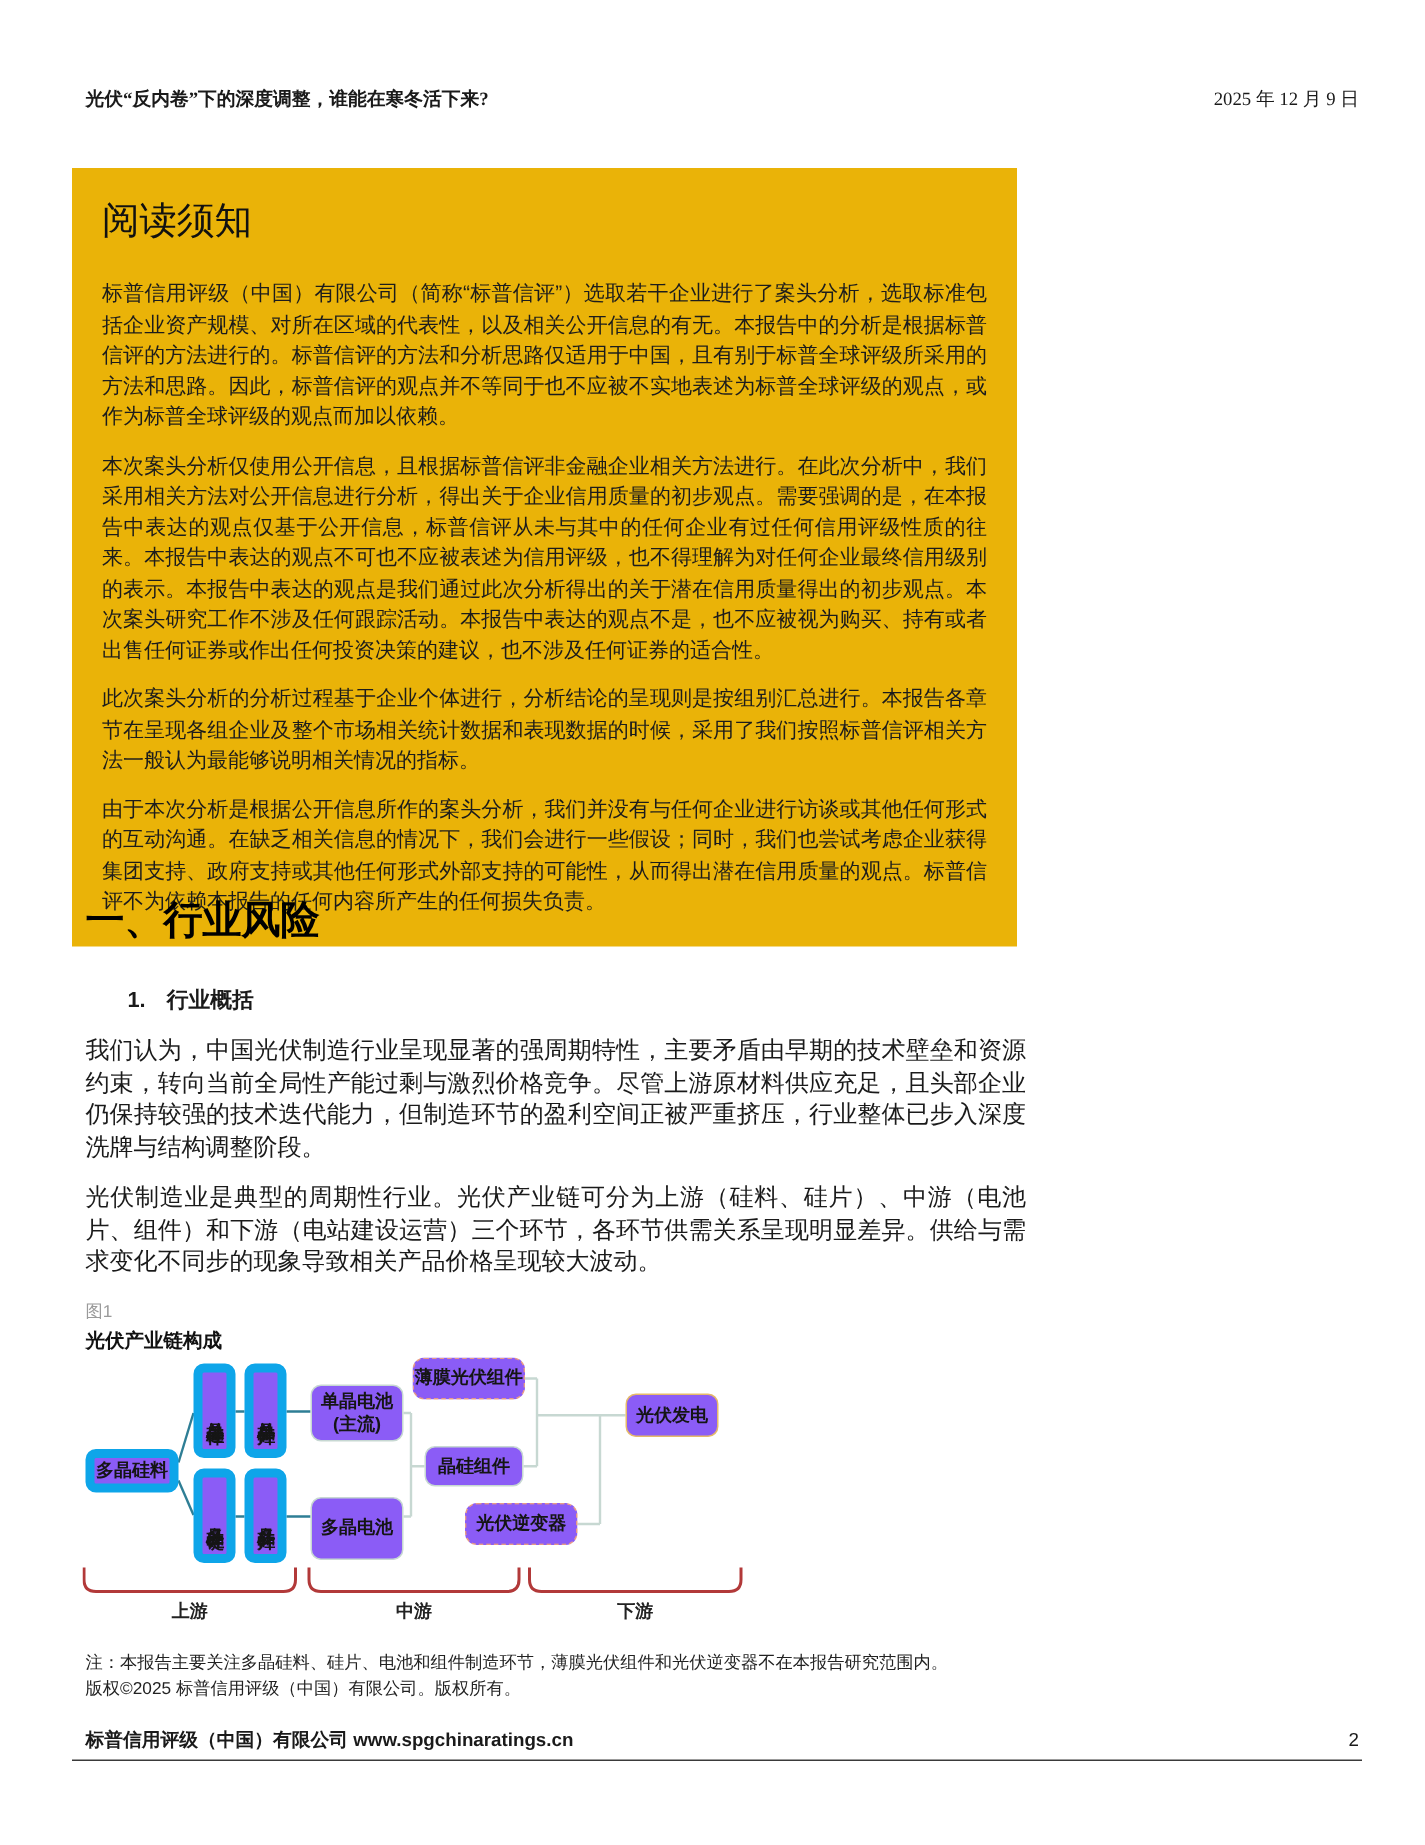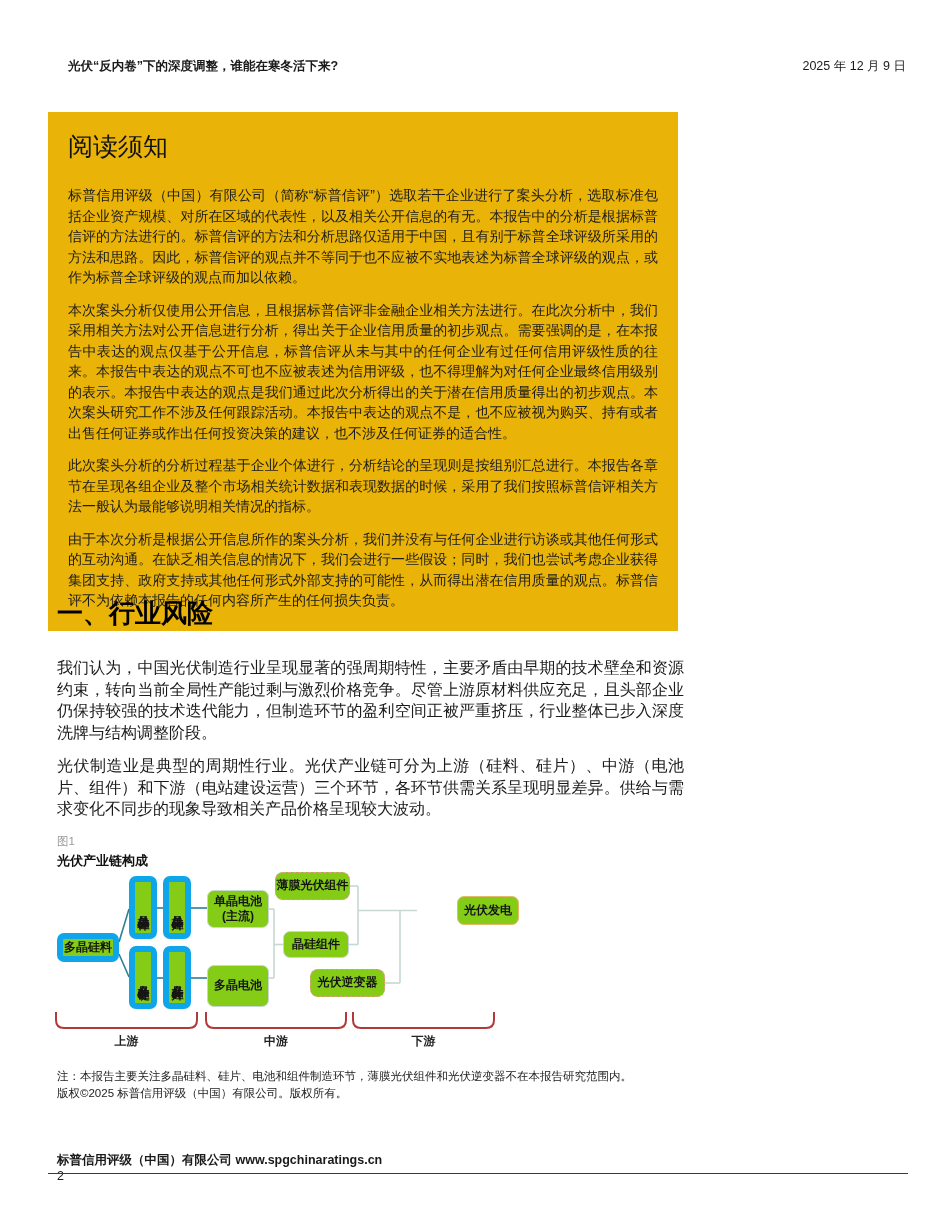--- a/index.html
+++ b/index.html
@@ -1,24 +1,24 @@
 <!DOCTYPE html>
 <html><head>
 <meta charset="utf-8">
 <style>
   * { margin:0; padding:0; box-sizing:border-box; }
   html,body { background:#ffffff; }
   body { font-family:"Liberation Sans","DejaVu Sans",sans-serif; color:#1a1a1a; }
   .page { position:relative; width:950px; height:1230px; background:#fff; overflow:hidden; }
 
   
-  .header { position:absolute; top:58px; left:68px; right:44px; display:flex; justify-content:space-between; align-items:baseline; }
+  .header { position:absolute; top:58px; left:57px; right:44px; display:flex; justify-content:space-between; align-items:baseline;font-family:Liberation Serif, serif; }
   .header-title { font-size:12.5px; font-weight:bold; }
   .header-date { font-size:12.5px; font-weight:normal; }
-  .footer-row { position:absolute; top:1152px; left:57px; right:44px; display:flex; justify-content:space-between; align-items:baseline;flex-direction:column; }
+  .footer-row { position:absolute; top:1152px; left:57px; right:44px; display:flex; justify-content:space-between; align-items:baseline; }
   .footer-company { font-size:12.5px; font-weight:bold; }
   .footer-page { font-size:12.5px; }
   .footer-rule { position:absolute; top:1173px; left:48px; right:42px; border-top:1px solid #3a3a3a; }
 
   
   .notice { position:absolute; top:112px; left:48px; width:630px; background:#eab308; padding:16px 20px 8px 20px; }
   .notice-title { font-size:25px; font-weight:500; color:#111; margin:2px 0 22px 0; }
   .notice p { font-size:14px; line-height:20.5px; text-align:justify; margin:0 0 12px 0; color:#1c1c1c; }
 
   
@@ -28,25 +28,25 @@
   .subsection .num { margin-right:14px; }
   .main p.body { font-size:16px; line-height:21.5px; text-align:justify; margin:0 0 12px 0; }
 
   
   .figure { margin-top:14px; }
   .fig-label { font-size:11.5px; color:#9a9a9a; margin-bottom:3px; }
   .fig-title { font-size:13px; font-weight:bold; color:#111; margin-bottom:0; }
   .diagram { position:relative; width:446px; height:184px; margin-left:-2px; }
   .diagram svg.wires { position:absolute; left:0; top:0; }
   .node { position:absolute; display:flex; flex-direction:column; align-items:center; justify-content:center;
-          background:#84cc16; font-weight:bold; font-size:12px; color:#151515; text-align:center; line-height:1.25; }
+          background:#8b5cf6; font-weight:bold; font-size:12px; color:#151515; text-align:center; line-height:1.25; }
   .teal   { border:6px solid #0ea5e9; border-radius:7px; }
   .light  { border:1.6px solid #c7d8d2; border-radius:7px; }
   .dashed { border:1.6px dashed #e79a86; border-radius:8px; }
-  .amber  { border:1.6px solid #e6b96a; border-radius:7px;margin-left:40px; }
+  .amber  { border:1.6px solid #e6b96a; border-radius:7px; }
   .v { writing-mode:vertical-rl; text-orientation:upright; letter-spacing:1px; }
 
   .n-polysilicon { left:2px;  top:63px;  width:62px; height:29px; }
   .n-mono-rod    { left:74px; top:6px;   width:28px; height:63px; }
   .n-mono-wafer  { left:108px;top:6px;   width:28px; height:63px; }
   .n-poly-ingot  { left:74px; top:76px;  width:28px; height:63px; }
   .n-poly-wafer  { left:108px;top:76px;  width:28px; height:63px; }
   .n-mono-cell   { left:152px;top:20px;  width:62px; height:38px; }
   .n-poly-cell   { left:152px;top:95px;  width:62px; height:42px; }
   .n-thinfilm    { left:220px;top:2px;   width:75px; height:28px; }
@@ -75,20 +75,23 @@
     <div class="notice-title">阅读须知</div>
     <p>标普信用评级（中国）有限公司（简称“标普信评”）选取若干企业进行了案头分析，选取标准包括企业资产规模、对所在区域的代表性，以及相关公开信息的有无。本报告中的分析是根据标普信评的方法进行的。标普信评的方法和分析思路仅适用于中国，且有别于标普全球评级所采用的方法和思路。因此，标普信评的观点并不等同于也不应被不实地表述为标普全球评级的观点，或作为标普全球评级的观点而加以依赖。</p>
     <p>本次案头分析仅使用公开信息，且根据标普信评非金融企业相关方法进行。在此次分析中，我们采用相关方法对公开信息进行分析，得出关于企业信用质量的初步观点。需要强调的是，在本报告中表达的观点仅基于公开信息，标普信评从未与其中的任何企业有过任何信用评级性质的往来。本报告中表达的观点不可也不应被表述为信用评级，也不得理解为对任何企业最终信用级别的表示。本报告中表达的观点是我们通过此次分析得出的关于潜在信用质量得出的初步观点。本次案头研究工作不涉及任何跟踪活动。本报告中表达的观点不是，也不应被视为购买、持有或者出售任何证券或作出任何投资决策的建议，也不涉及任何证券的适合性。</p>
     <p>此次案头分析的分析过程基于企业个体进行，分析结论的呈现则是按组别汇总进行。本报告各章节在呈现各组企业及整个市场相关统计数据和表现数据的时候，采用了我们按照标普信评相关方法一般认为最能够说明相关情况的指标。</p>
     <p>由于本次分析是根据公开信息所作的案头分析，我们并没有与任何企业进行访谈或其他任何形式的互动沟通。在缺乏相关信息的情况下，我们会进行一些假设；同时，我们也尝试考虑企业获得集团支持、政府支持或其他任何形式外部支持的可能性，从而得出潜在信用质量的观点。标普信评不为依赖本报告的任何内容所产生的任何损失负责。</p>
   </div>
 
   <div class="main">
     <div class="h1">一、行业风险</div>
 
+    <div class="subsection">
+      <span class="num">1.</span><span>行业概括</span>
+    </div>
 
     <p class="body">我们认为，中国光伏制造行业呈现显著的强周期特性，主要矛盾由早期的技术壁垒和资源约束，转向当前全局性产能过剩与激烈价格竞争。尽管上游原材料供应充足，且头部企业仍保持较强的技术迭代能力，但制造环节的盈利空间正被严重挤压，行业整体已步入深度洗牌与结构调整阶段。</p>
     <p class="body">光伏制造业是典型的周期性行业。光伏产业链可分为上游（硅料、硅片）、中游（电池片、组件）和下游（电站建设运营）三个环节，各环节供需关系呈现明显差异。供给与需求变化不同步的现象导致相关产品价格呈现较大波动。</p>
 
     <div class="figure">
       <div class="fig-label">图1</div>
       <div class="fig-title">光伏产业链构成</div>
 
       <div class="diagram">
         <svg class="wires" width="446" height="184" viewBox="0 0 446 184">

